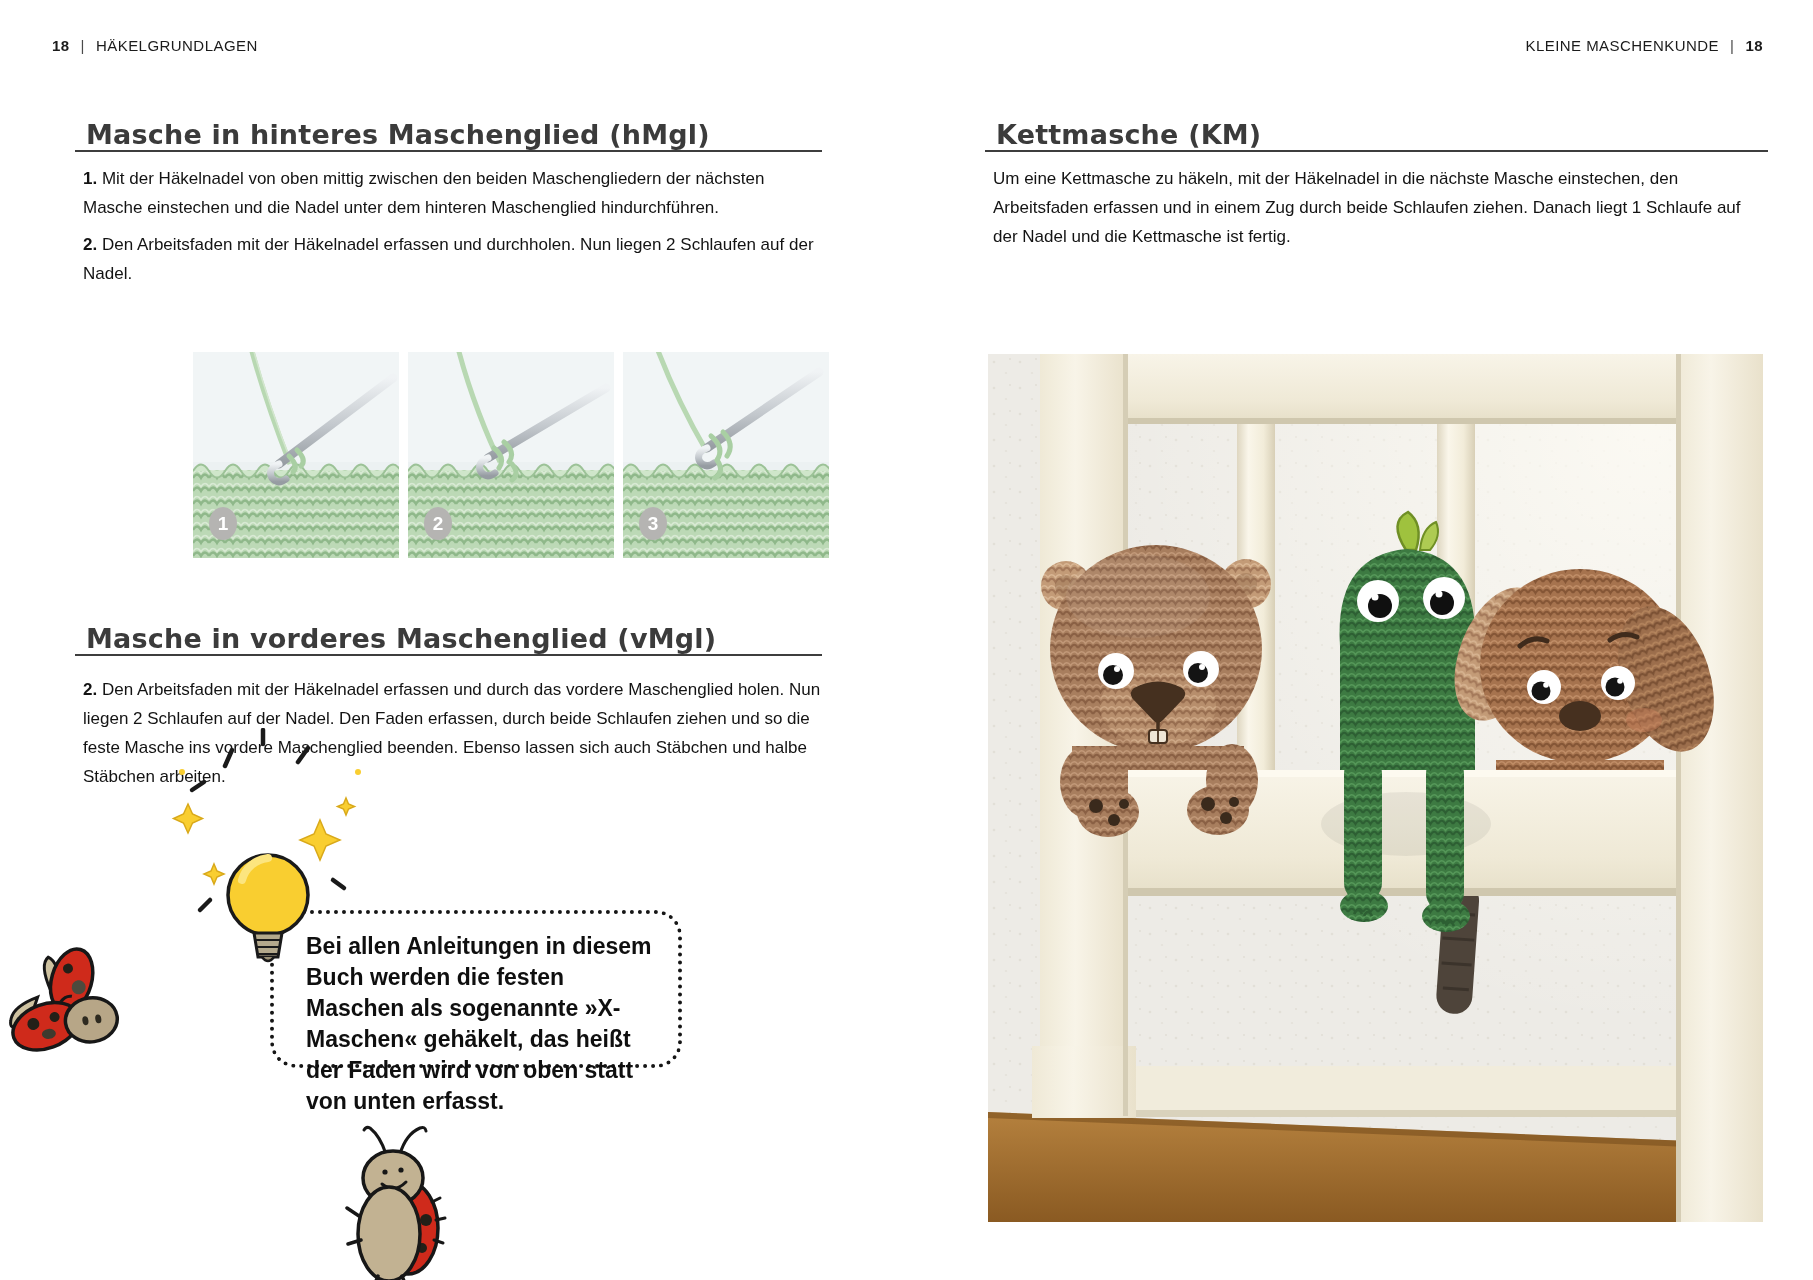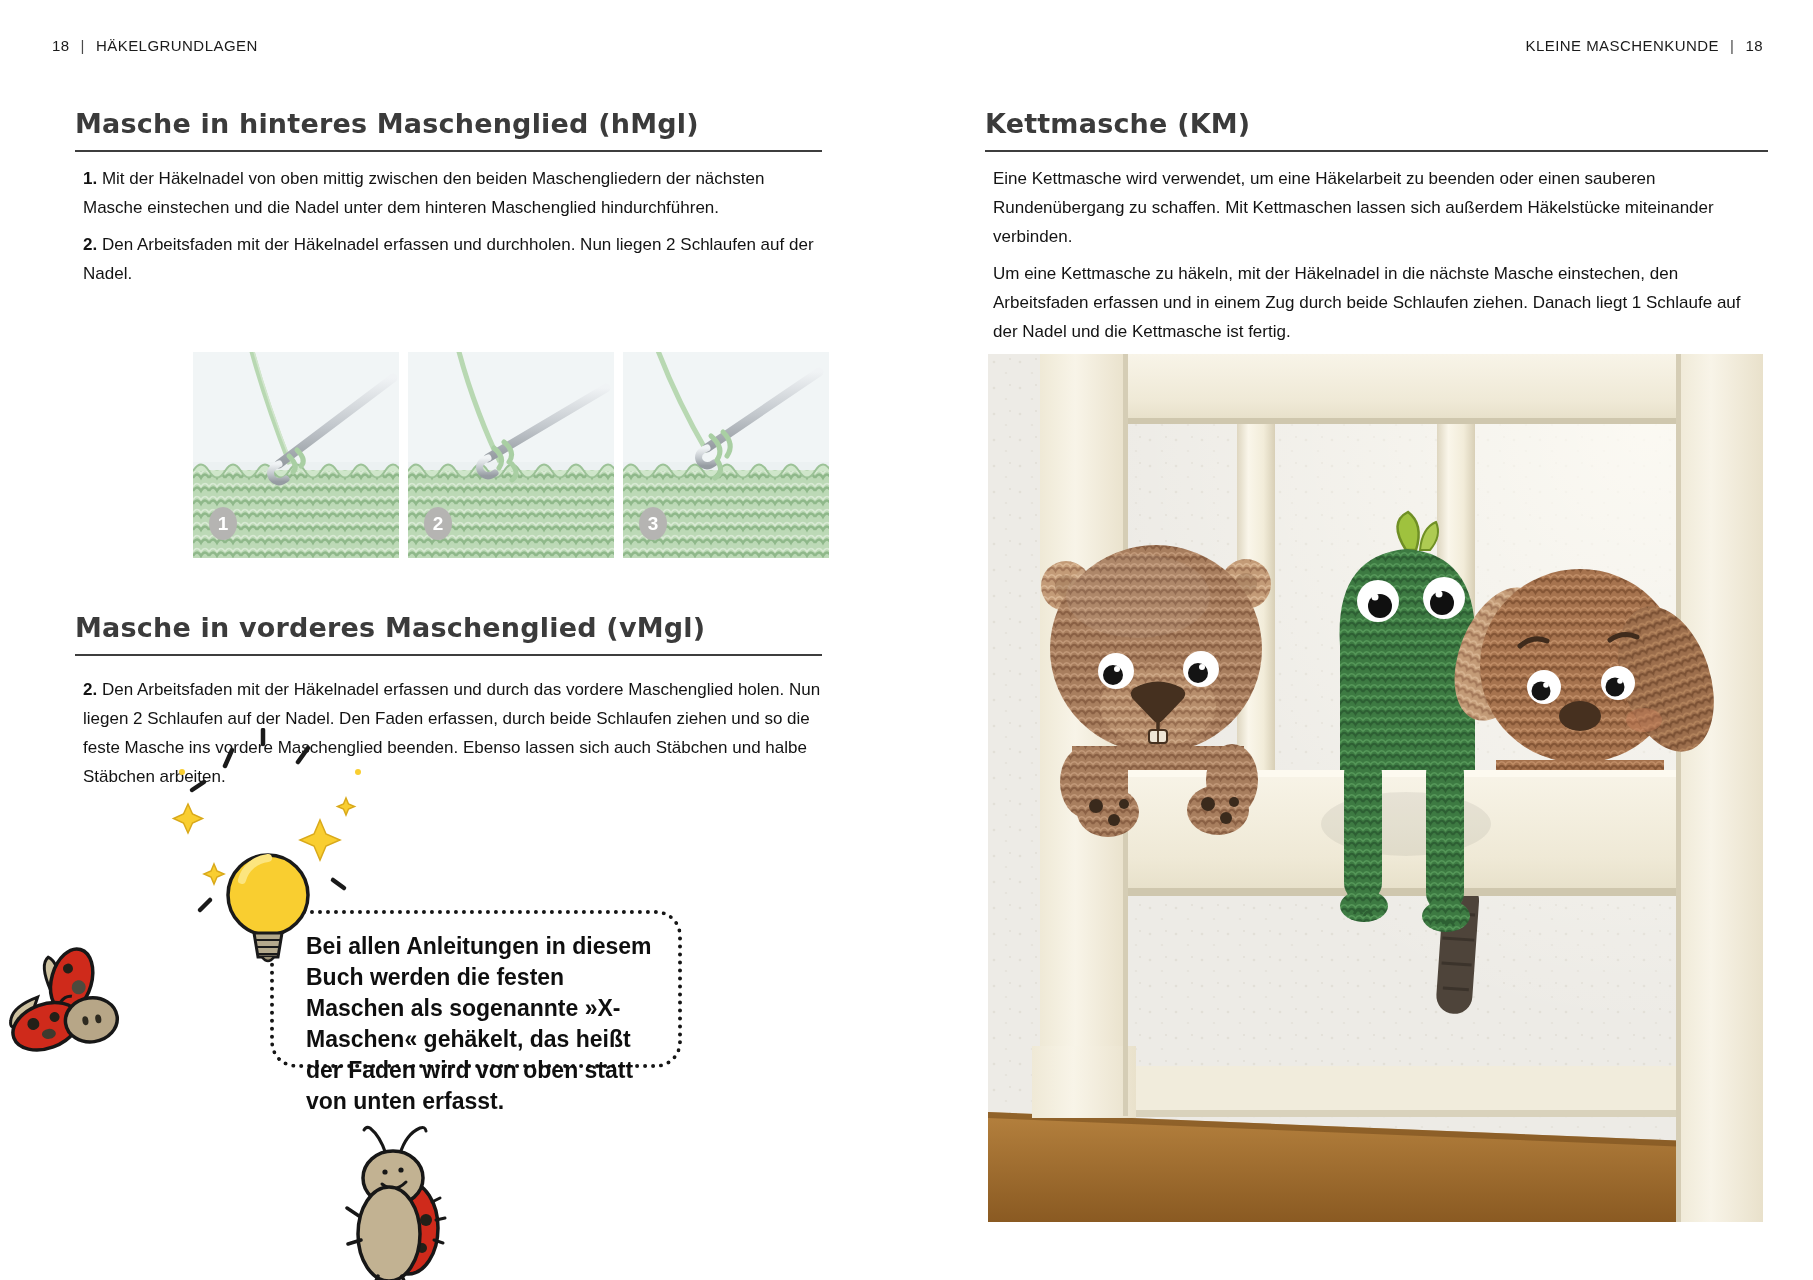--- a/index.html
+++ b/index.html
@@ -1,23 +1,23 @@
 <!DOCTYPE html>
 <html><head>
 <meta charset="utf-8">
 <style>
   html,body{margin:0;padding:0;background:#fff;}
   .page{position:relative;width:1813px;height:1280px;background:#ffffff;overflow:hidden;
         font-family:"Liberation Sans", sans-serif;color:#121212;}
   
   .runhead{position:absolute;top:37px;font-size:15px;letter-spacing:.45px;color:#1b1b1b;white-space:nowrap;}
-  .runhead .pnum{font-weight:normal;}
+  .runhead .pnum{font-weight:bold;}
   .runhead .sep{color:#4a4a4a;margin:0 11px;font-weight:400;}
   
-  .title{position:absolute;margin:0;font-size:27px;font-weight:bold;color:#3b3b3b;letter-spacing:.2px;
+  .title{position:absolute;margin:11px;font-size:27px;font-weight:bold;color:#3b3b3b;letter-spacing:.2px;
          font-family:"DejaVu Sans","Liberation Sans",sans-serif;}
   .rule{position:absolute;height:2px;background:#3e3e3e;}
   
   .steps,.paras{position:absolute;font-size:17px;line-height:29px;color:#131313;}
   .steps p,.paras p{margin:8px;}
   .step strong{font-weight:bold;}
   
   .stepphoto{position:absolute;top:352px;width:206px;height:206px;}
   .stepphoto svg{display:block;width:206px;height:206px;}
   .badge{position:absolute;left:16px;top:155px;width:28px;height:33px;border-radius:50%;
@@ -227,21 +227,20 @@
       <circle cx="57" cy="46" r="2.6" fill="#171717"></circle>
     <path d="M38,60 q12,10 24,-2" stroke="#171717" stroke-width="3" fill="none" stroke-linecap="round"></path>
     <ellipse cx="45" cy="110" rx="31" ry="47" fill="#c2b292" stroke="#171717" stroke-width="3.5"></ellipse>
     <path d="M15,92 l-12,-8 M17,116 l-13,4 M34,152 l-4,10 M58,152 l4,10" stroke="#171717" stroke-width="3.5" stroke-linecap="round"></path>
   </svg>
 
   <h2 class="title" style="left:985px;top:108px">Kettmasche (KM)</h2>
   <div class="rule" style="left:985px;top:150px;width:783px"></div>
 
   <div class="paras" style="left:985px;top:156px;width:780px">
-    <p>Eine Kettmasche wird verwendet, um eine Häkelarbeit zu beenden oder einen sauberen Rundenübergang zu schaffen. Mit Kettmaschen lassen sich außerdem Häkelstücke miteinander verbinden.</p>
     <p>Um eine Kettmasche zu häkeln, mit der Häkelnadel in die nächste Masche einstechen, den Arbeitsfaden erfassen und in einem Zug durch beide Schlaufen ziehen. Danach liegt 1 Schlaufe auf der Nadel und die Kettmasche ist fertig.</p>
   </div>
 
   <div class="bigphoto">
     <svg viewBox="0 0 775 868">
       <rect width="775" height="868" fill="url(#pWall)"></rect>
       <rect width="775" height="868" fill="url(#gWallLight)"></rect>
 
       <path d="M0,758 L775,790 L775,868 L0,868 Z" fill="url(#gFloor)"></path>
       <path d="M0,758 L775,790 L775,796 L0,764 Z" fill="#6e4517" opacity=".5"></path>

